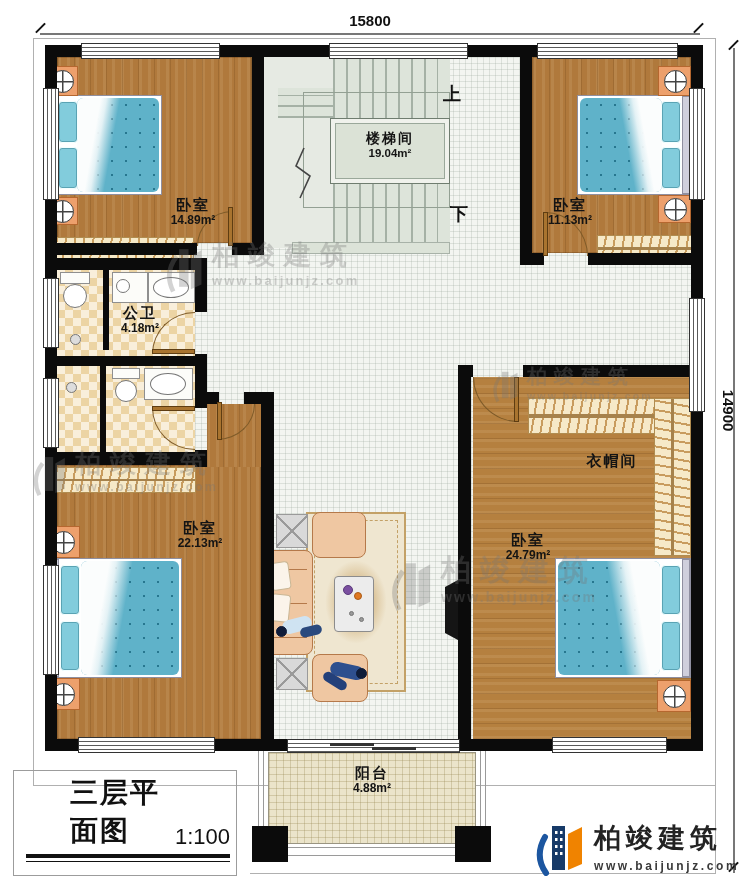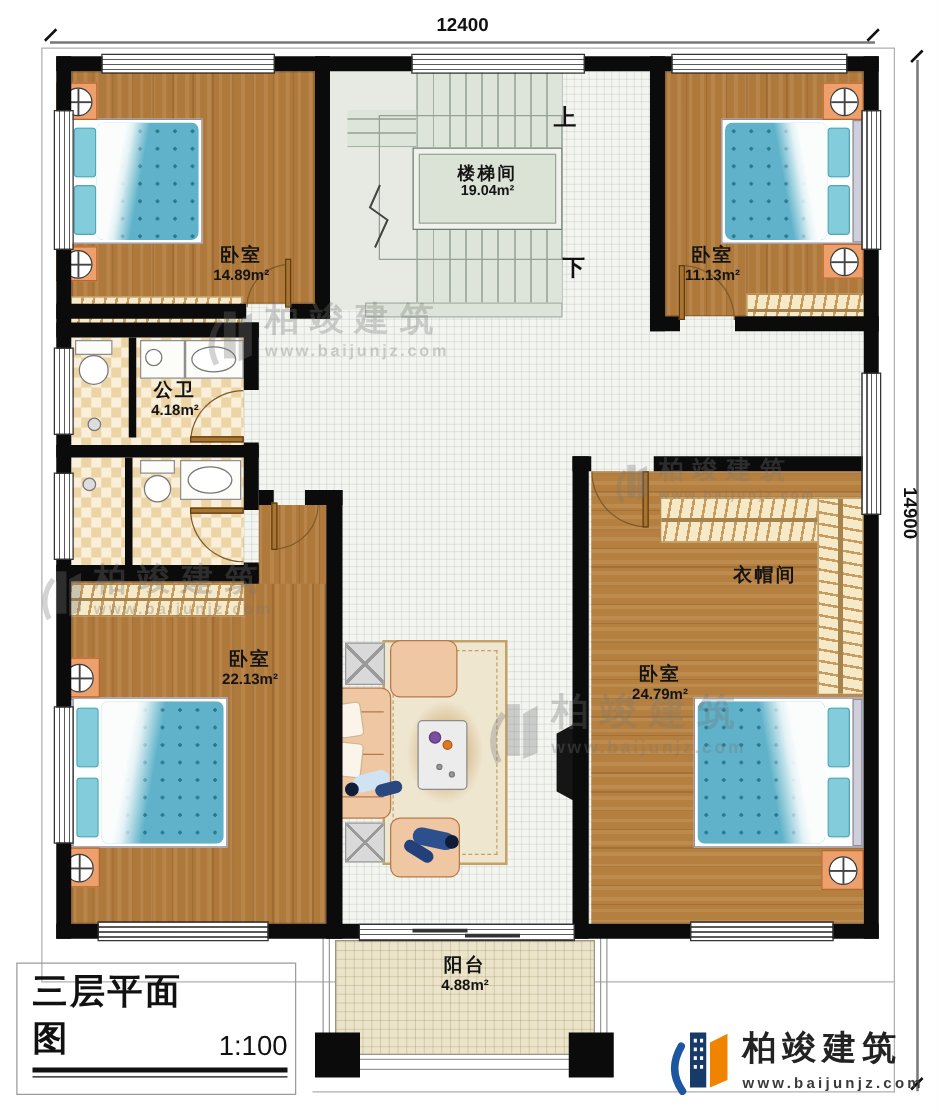--- a/index.html
+++ b/index.html
@@ -84,21 +84,21 @@
   .tb-line{font-size:14px;font-weight:700;color:#111;letter-spacing:1px;}
 </style>
 </head>
 <body>
 
 <div id="canvas">
 
   <div class="dline" style="left:40px;top:33px;width:660px;height:1.5px;"></div>
   <div class="tick" style="left:34px;top:27px;"></div>
   <div class="tick" style="left:692px;top:27px;"></div>
-  <div class="dim" style="left:320px;top:12px;width:100px;">12400</div>
+  <div class="dim" style="left:320px;top:12px;width:100px;">15800</div>
 
   <div class="dline" style="left:733px;top:48px;width:1.5px;height:825px;"></div>
   <div class="tick" style="left:727px;top:44px;"></div>
   <div class="tick" style="left:727px;top:866px;"></div>
   <div class="dim" style="left:698px;top:402px;width:60px;transform:rotate(90deg);">14900</div>
 
   <div class="thin" style="left:33px;top:38px;width:683px;height:748px;"></div>
   <div class="dline" style="left:250px;top:873px;width:466px;height:1px;background:#b0b0b0;"></div>
   <div class="dline" style="left:715px;top:786px;width:1px;height:88px;background:#b0b0b0;"></div>
 
@@ -361,21 +361,21 @@
     <div class="nm">卧室</div>
       <div class="ar">24.79m²</div>
   </div>
   <div class="rl" style="left:322px;top:764px;width:100px;">
     <div class="nm">阳台</div>
       <div class="ar">4.88m²</div>
   </div>
 
   <div class="thin" style="left:13px;top:770px;width:224px;height:106px;border-color:#9c9c9c;"></div>
   <div class="abs" style="left:26px;top:774px;width:204px;">
-    <div style="display:flex;align-items:flex-end;gap:10px;">
+    <div style="display:flex;align-items:flex-end;gap:10px;margin-left:44px;">
       <span style="font-family:'Liberation Serif','DejaVu Serif',serif;font-size:28px;font-weight:700;color:#111;letter-spacing:2px;">三层平面图</span>
       <span style="font-size:22px;font-weight:400;color:#111;">1:100</span>
     </div>
     <div style="margin-top:4px;height:4px;background:#111;"></div>
     <div style="margin-top:3px;height:1px;background:#111;"></div>
 
   </div>
 
   <div class="abs" style="left:536px;top:820px;display:flex;align-items:flex-start;gap:8px;">
     <svg width="50" height="56" viewBox="0 0 50 56">

